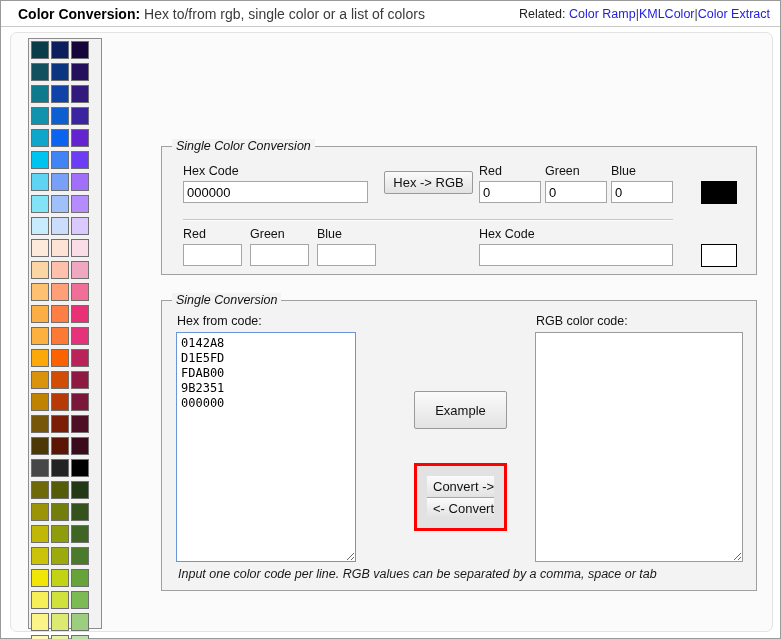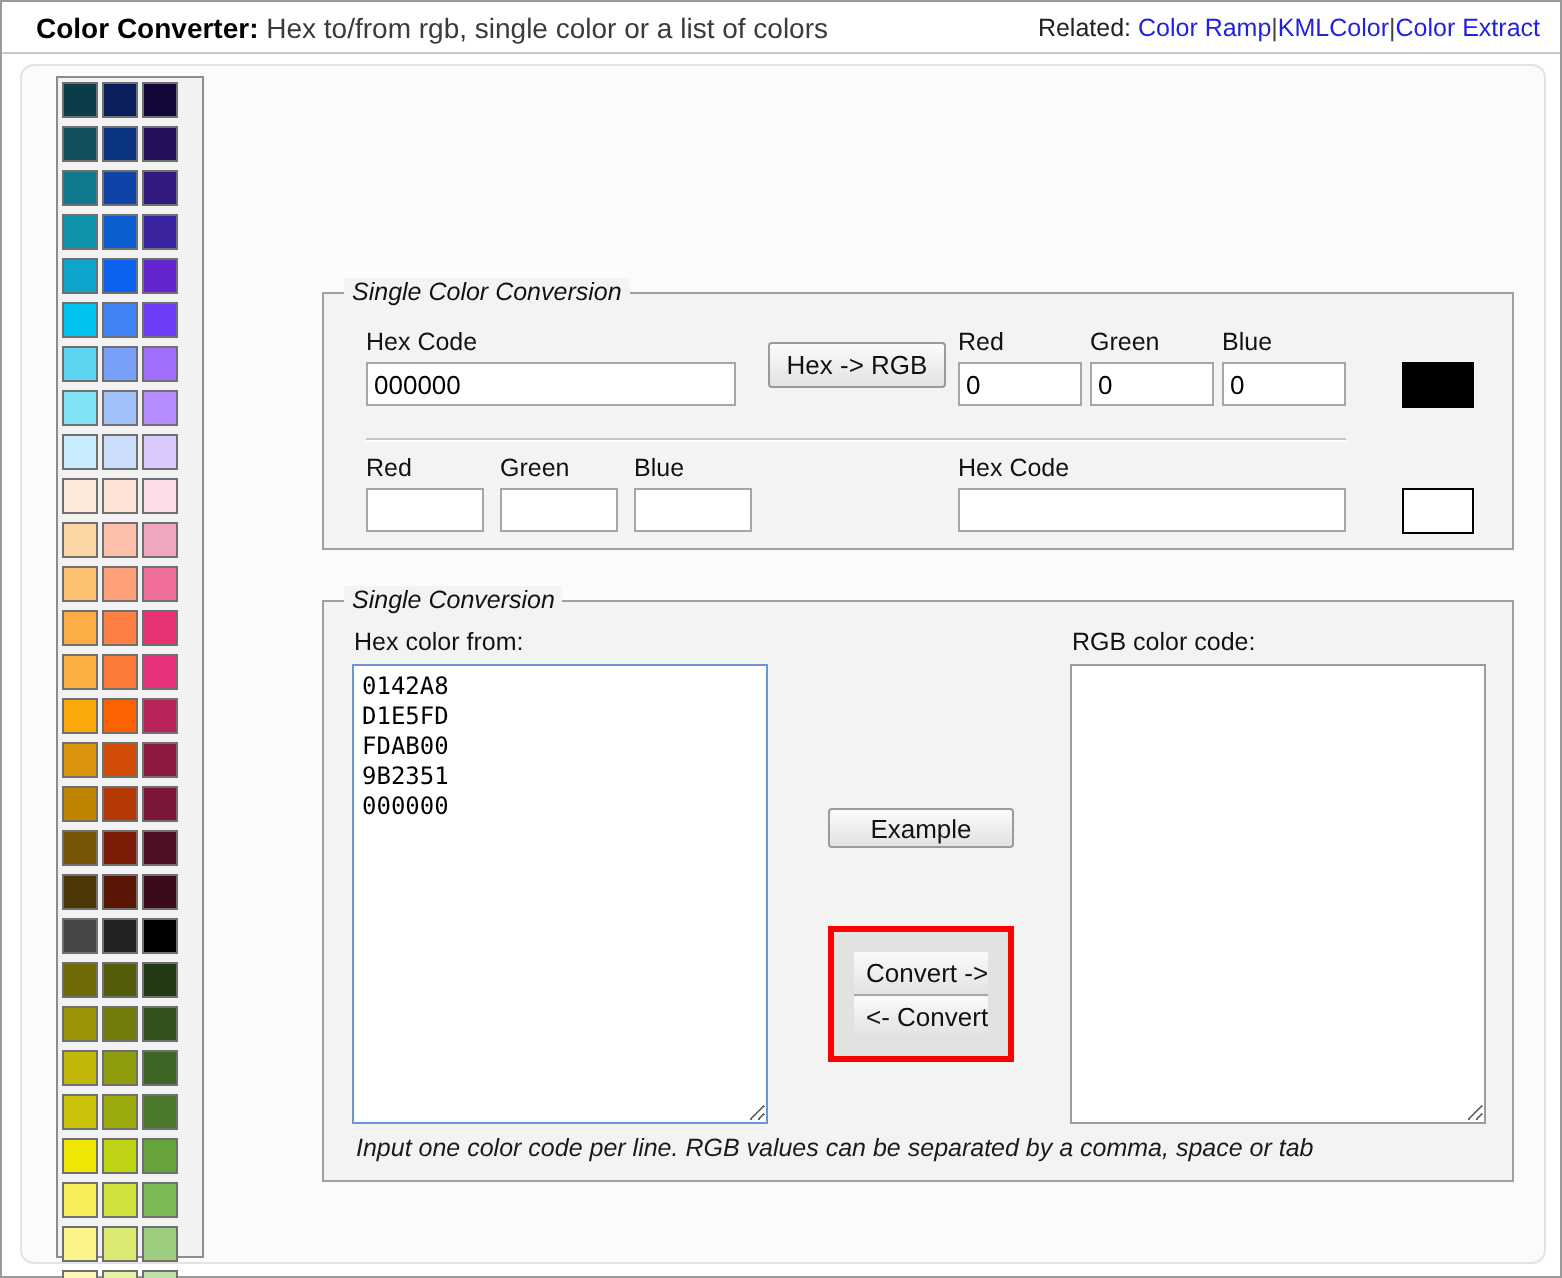--- a/index.html
+++ b/index.html
@@ -179,21 +179,21 @@
     font-size: 12px;
     line-height: 15px;
     color: #000000;
     padding: 3px 4px;
     resize: both;
     overflow: auto;
     outline: none;
   }
   #hex-textarea {
     left: 14px; top: 31px;
-    width: 208px; height: 230px;
+    width: 180px; height: 230px;
     border: 1px solid #6b95d6;
   }
   #rgb-textarea {
     left: 373px; top: 31px;
     width: 208px; height: 230px;
     border: 1px solid #9b9b9b;
   }
   .hint {
     position: absolute;
     left: 16px; top: 266px;
@@ -204,23 +204,23 @@
   }
   #mid-buttons {
     position: absolute;
     left: 252px; top: 90px;
     width: 110px;
   }
   #mid-buttons button.btn {
     position: relative;
     display: block;
     width: 93px;
-    margin: 13px 0 13px 0;
+    margin: 0 0 13px 0;
     left: 0; top: 0;
-    height: 20px;
+    height: 38px;
   }
   #convert-group {
     position: absolute;
     left: 252px; top: 162px;
     box-sizing: border-box;
     width: 93px;
     border: 3px solid #ff0000;
     padding: 10px;
     background: #e2e2e2;
   }
@@ -238,21 +238,21 @@
     border-top: 1px solid #a8a8a8;
   }
 </style>
 </head>
 <body>
 
 <div class="page">
 
   <div class="header">
     <div class="header-title">
-      <b>Color Converter:</b>
+      <b>Color Conversion:</b>
       <span class="header-sub">Hex to/from rgb, single color or a list of colors</span>
     </div>
     <div class="header-related">
       <span>Related:</span>
       <a href="#">Color Ramp</a><span class="sep">|</span><a href="#">KMLColor</a><span class="sep">|</span><a href="#">Color Extract</a>
     </div>
   </div>
 
   <div class="content-panel">
 
@@ -319,21 +319,21 @@
 
       <div class="fld-label" style="left:317px; top:80px;">Hex Code</div>
       <input class="txt" id="hex-input-2" style="left: 317px; top: 97px; width: 194px;" value="">
 
       <div class="color-chip" id="chip-bottom" style="left: 539px; top: 97px; background: rgb(255, 255, 255);"></div>
     </div>
 
     <div class="fieldset" id="batch-fieldset">
       <div class="legend">Single Conversion</div>
 
-      <div class="fld-label" style="left:15px; top:13px;">Hex color from:</div>
+      <div class="fld-label" style="left:15px; top:13px;">Hex from code:</div>
       <textarea class="ta" id="hex-textarea" style="">0142A8
 D1E5FD
 FDAB00
 9B2351
 000000</textarea>
 
       <div class="fld-label" style="left:374px; top:13px;">RGB color code:</div>
       <textarea class="ta" id="rgb-textarea" style=""></textarea>
 
       <div id="mid-buttons">

